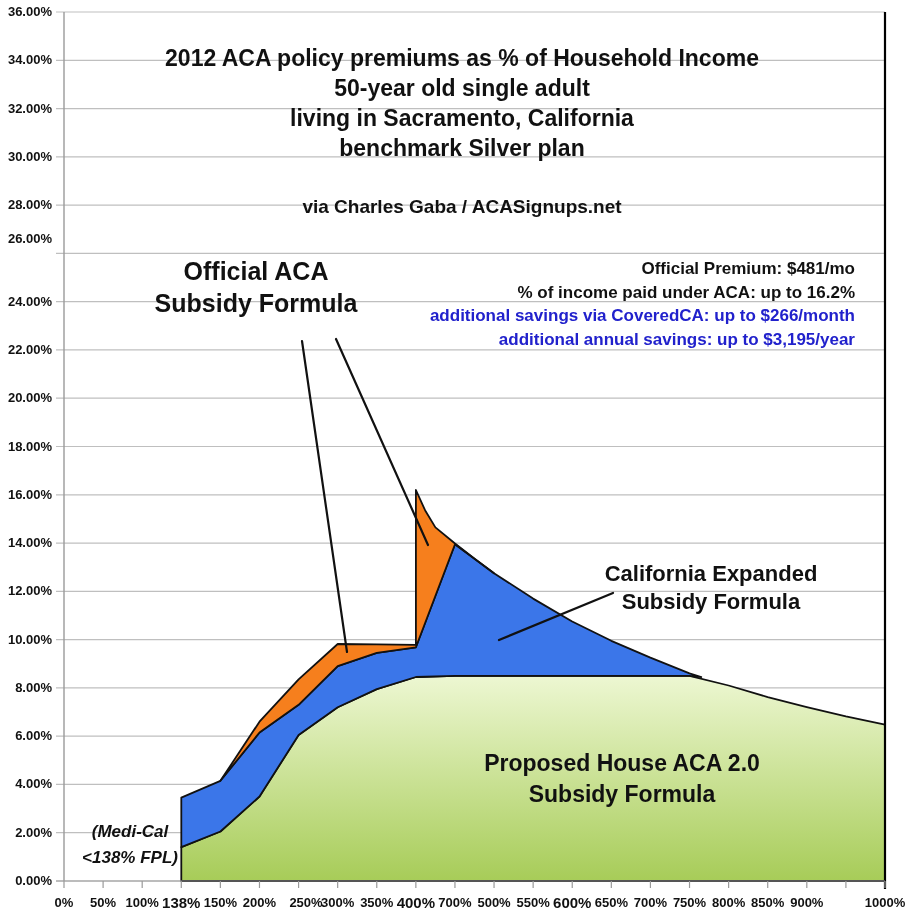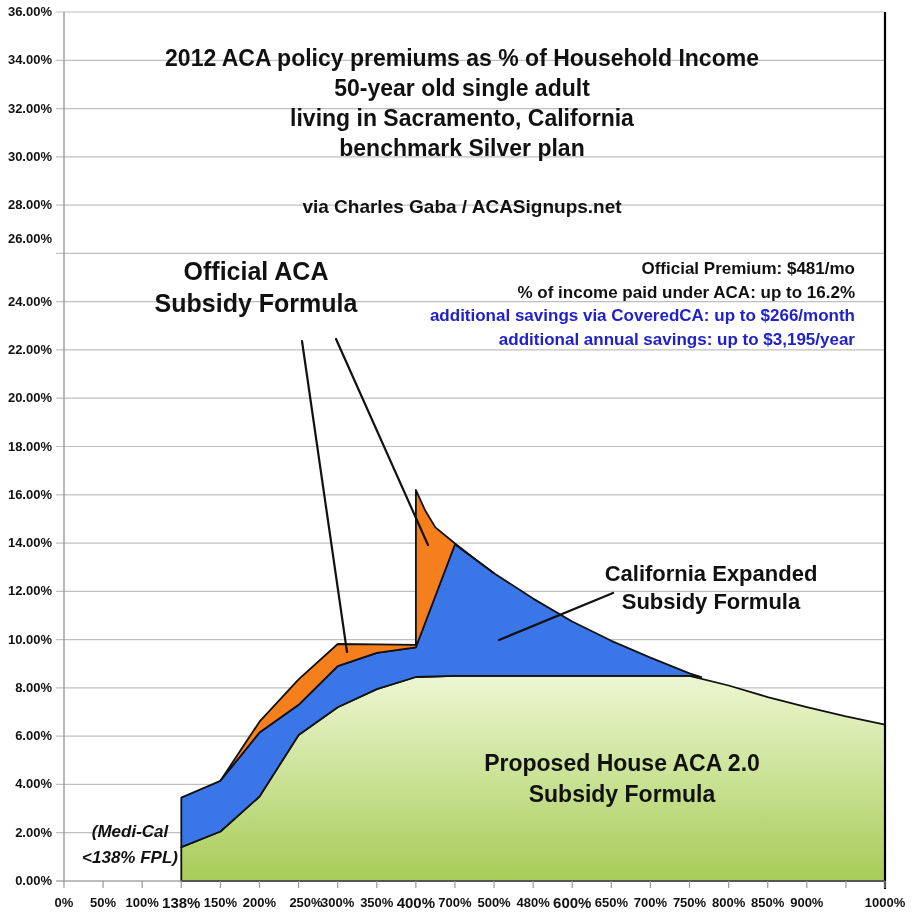--- a/index.html
+++ b/index.html
@@ -151,21 +151,21 @@
         <div class="xlab" style="left: 142.19px; top: 895px;">100%</div>
         <div class="xlab em" style="left: 181.286px; top: 895px;">138%</div>
         <div class="xlab" style="left: 220.381px; top: 895px;">150%</div>
         <div class="xlab" style="left: 259.476px; top: 895px;">200%</div>
         <div class="xlab" style="left: 306px; top: 895px;">250%</div>
         <div class="xlab" style="left: 337.667px; top: 895px;">300%</div>
         <div class="xlab" style="left: 376.762px; top: 895px;">350%</div>
         <div class="xlab em" style="left: 415.857px; top: 895px;">400%</div>
         <div class="xlab" style="left: 454.952px; top: 895px;">700%</div>
         <div class="xlab" style="left: 494.048px; top: 895px;">500%</div>
-        <div class="xlab" style="left: 533.143px; top: 895px;">480%</div>
+        <div class="xlab" style="left: 533.143px; top: 895px;">550%</div>
         <div class="xlab em" style="left: 572.238px; top: 895px;">600%</div>
         <div class="xlab" style="left: 611.333px; top: 895px;">650%</div>
         <div class="xlab" style="left: 650.429px; top: 895px;">700%</div>
         <div class="xlab" style="left: 689.524px; top: 895px;">750%</div>
         <div class="xlab" style="left: 728.619px; top: 895px;">800%</div>
         <div class="xlab" style="left: 767.714px; top: 895px;">850%</div>
         <div class="xlab" style="left: 806.81px; top: 895px;">900%</div>
         <div class="xlab" style="left: 845.905px; top: 895px; margin-top: 36px;">950%</div>
         <div class="xlab" style="left: 885px; top: 895px;">1000%</div>
       </div>

